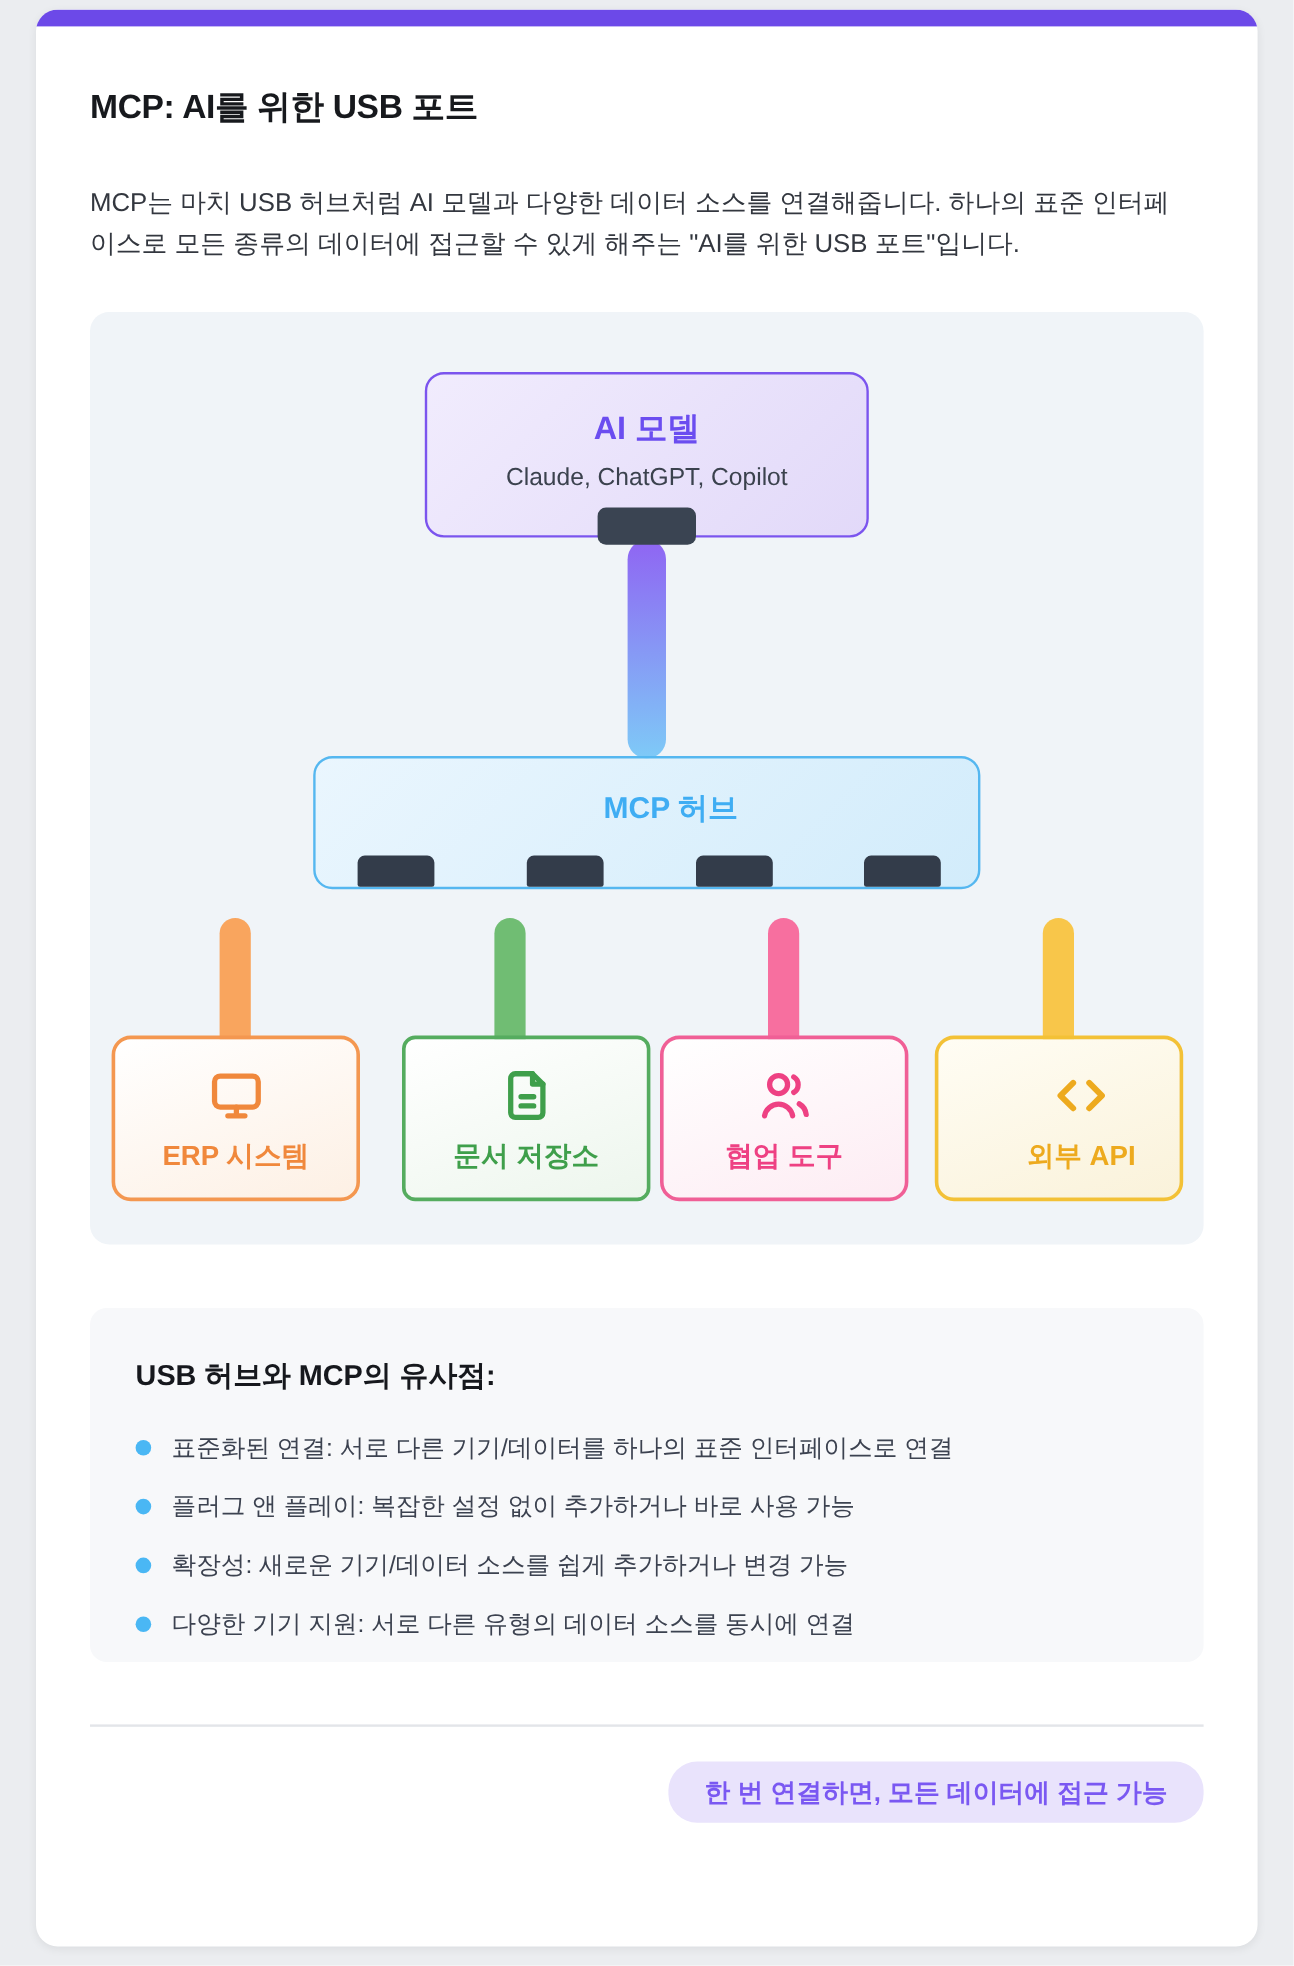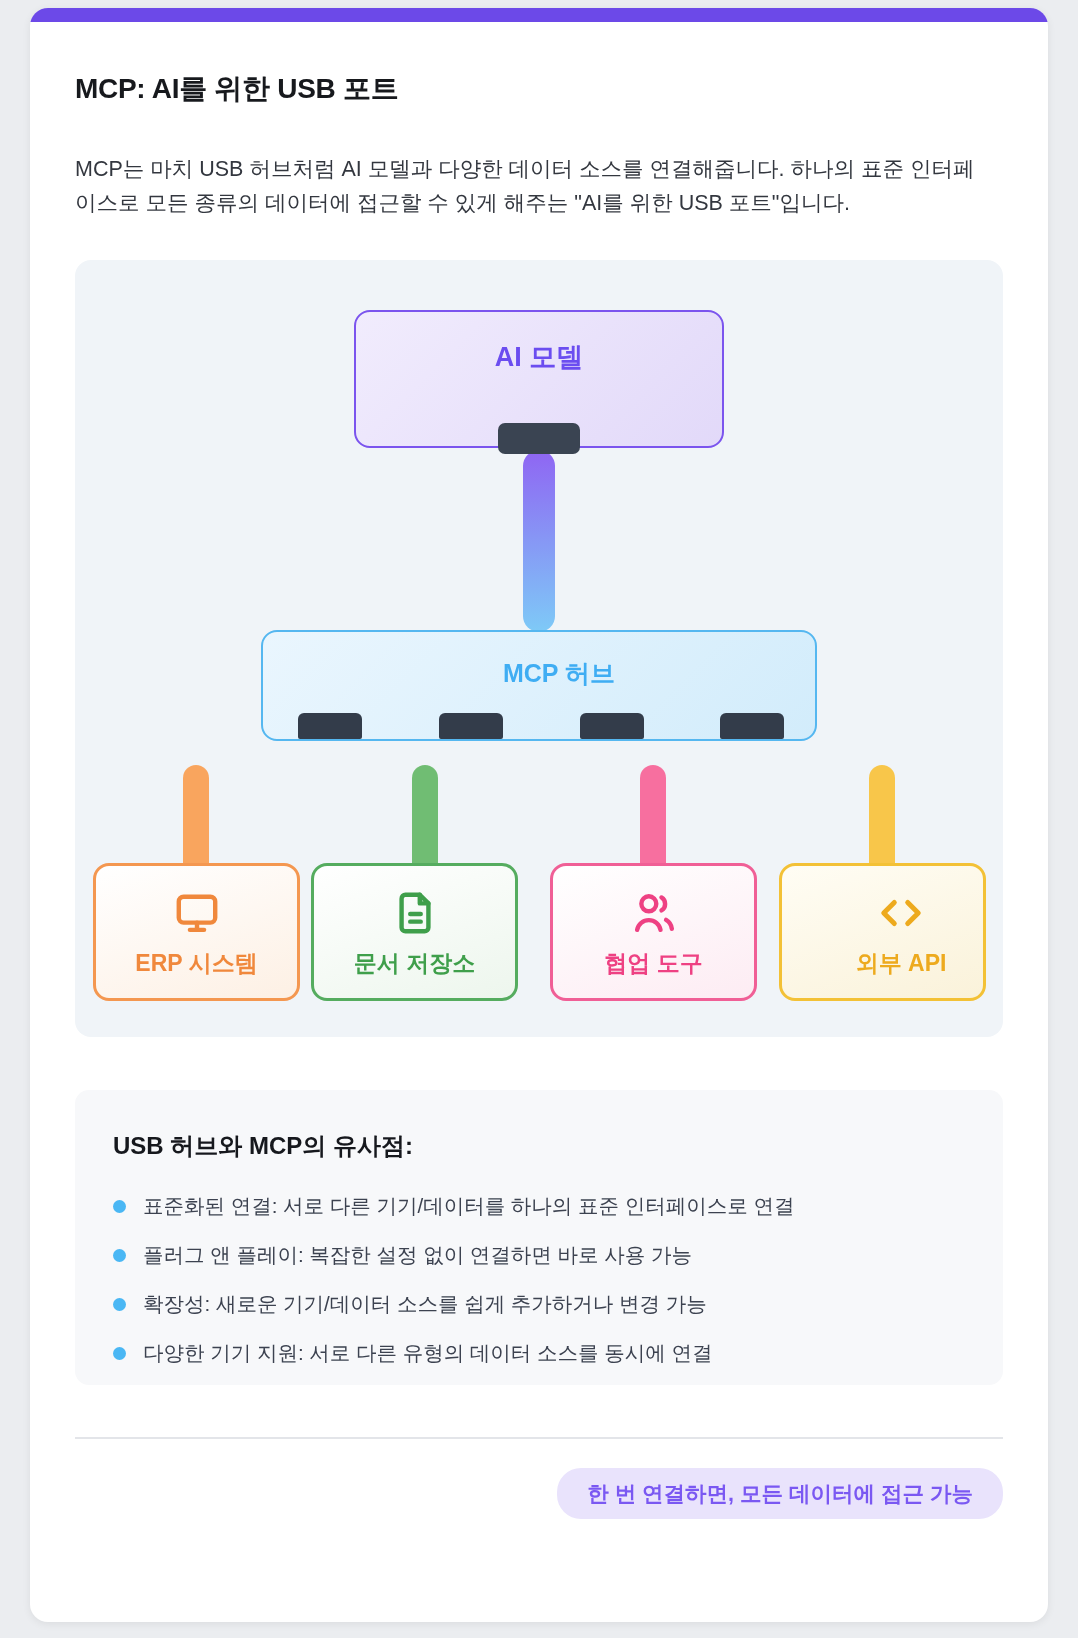--- a/index.html
+++ b/index.html
@@ -110,21 +110,21 @@
   .device {
     position: absolute;
     top: 603px;
     width: 207px; height: 138px;
     border-radius: 16px;
     border: 3px solid;
     text-align: center;
     z-index: 2;
   }
   .dev-erp    { left: 18px;  border-color: #f49750; background: linear-gradient(160deg, #ffffff 0%, #fdf0e4 100%); }
-  .dev-docs   { left: 236px; border-color: #55ac5f; background: linear-gradient(160deg, #ffffff 0%, #edf6ed 100%); }
+  .dev-docs   { left: 260px; border-color: #55ac5f; background: linear-gradient(160deg, #ffffff 0%, #edf6ed 100%); border-radius: 11px; }
   .dev-collab { left: 475px; border-color: #f05f96; background: linear-gradient(160deg, #ffffff 0%, #fdecf3 100%); }
   .dev-api    { left: 704px; border-color: #f3c136; background: linear-gradient(160deg, #fffdf4 0%, #faf2da 100%); }
   .dev-icon { display: block; margin-top: 24px; height: 48px; }
   .dev-label { margin-top: 10px; font-size: 23px; font-weight: bold; }
   .dev-erp    .dev-icon, .dev-erp    .dev-label { color: #f0883c; }
   .dev-docs   .dev-icon, .dev-docs   .dev-label { color: #3f9f4b; }
   .dev-collab .dev-icon, .dev-collab .dev-label { color: #ee4183; }
   .dev-api    .dev-icon, .dev-api    .dev-label { color: #edaa1e; padding-left: 37px; }
 
   
@@ -173,20 +173,21 @@
   <div class="content">
 
     <h1 class="page-title">MCP: AI를 위한 USB 포트</h1>
 
     <p class="intro">MCP는 마치 USB 허브처럼 AI 모델과 다양한 데이터 소스를 연결해줍니다. 하나의 표준 인터페이스로 모든 종류의 데이터에 접근할 수 있게 해주는 "AI를 위한 USB 포트"입니다.</p>
 
     <div class="diagram">
 
       <div class="ai-box">
         <div class="ai-title">AI 모델</div>
+        <div class="ai-sub">Claude, ChatGPT, Copilot</div>
       </div>
 
       <div class="usb-connector"></div>
       <div class="cable-main"></div>
 
       <div class="hub-box">
         <div class="hub-label">MCP 허브</div>
         <div class="port port-1"></div>
         <div class="port port-2"></div>
         <div class="port port-3"></div>
@@ -247,21 +248,21 @@
 
     <div class="similar">
       <div class="similar-heading">USB 허브와 MCP의 유사점:</div>
       <ul class="similar-list">
         <li>
           <span class="dot"></span>
           <span>표준화된 연결: 서로 다른 기기/데이터를 하나의 표준 인터페이스로 연결</span>
         </li>
         <li>
           <span class="dot"></span>
-          <span>플러그 앤 플레이: 복잡한 설정 없이 연결하면 바로 사용 가능</span>
+          <span>플러그 앤 플레이: 복잡한 설정 없이 추가하거나 바로 사용 가능</span>
         </li>
         <li>
           <span class="dot"></span>
           <span>확장성: 새로운 기기/데이터 소스를 쉽게 추가하거나 변경 가능</span>
         </li>
         <li>
           <span class="dot"></span>
           <span>다양한 기기 지원: 서로 다른 유형의 데이터 소스를 동시에 연결</span>
         </li>
       </ul>

